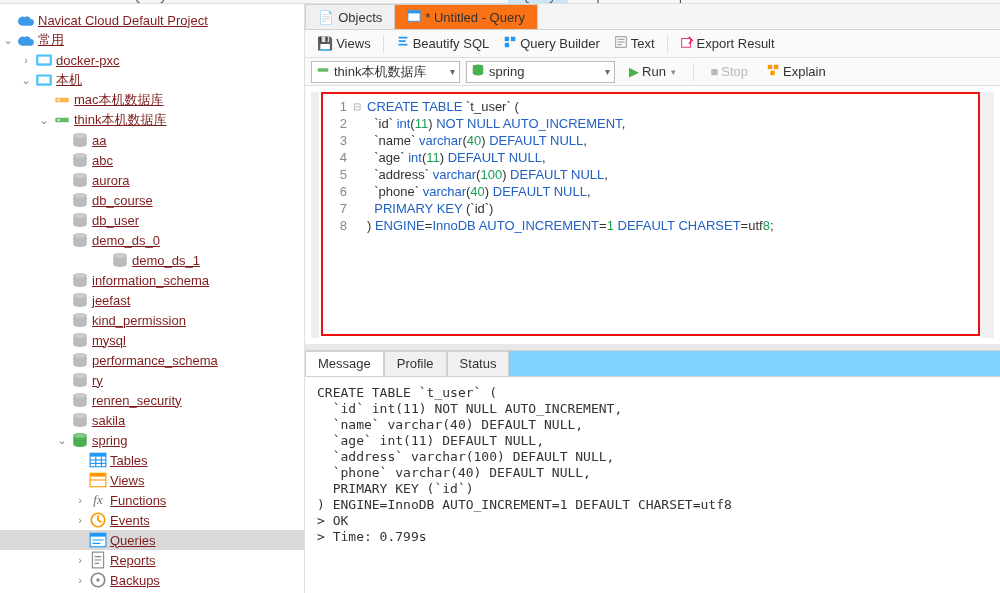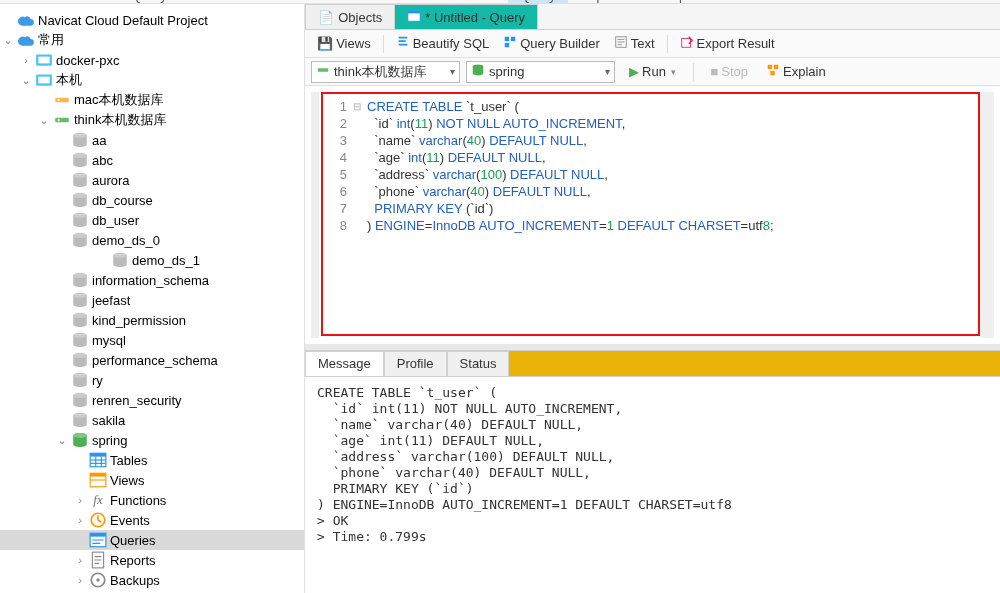--- a/index.html
+++ b/index.html
@@ -9,27 +9,27 @@
 .menubar-item { padding: 4px 12px; color: #555; cursor: pointer; white-space: nowrap; }
 .menubar-item.active { background: #cde6f7; }
 
 .main { display: flex; height: 589px; margin-top: -16px; }
 
 .sidebar { width: 305px; background: #fff; border-right: 1px solid #e0e0e0; overflow-y: auto; padding-top: 6px; }
 .tree-row { display: flex; align-items: center; height: 20px; padding-left: 4px; cursor: pointer; white-space: nowrap; }
 .tree-row.selected { background: #d9d9d9; }
 .tree-toggle { width: 12px; color: #888; font-size: 11px; text-align: center; user-select: none; }
 .tree-icon { width: 18px; height: 18px; margin: 0 3px; display: flex; align-items: center; justify-content: center; }
-.tree-label { color: #000000; }
+.tree-label { color: #7f1d1d; text-decoration: underline; }
 
 .rightpane { flex: 1; display: flex; flex-direction: column; background: #f5f5f5; }
 
 .tabbar { display: flex; background: #f5f5f5; height: 26px; align-items: flex-end; border-bottom: 1px solid #d0d0d0; }
 .tab { display: flex; align-items: center; padding: 4px 12px; background: #f0f0f0; border: 1px solid #d0d0d0; border-bottom: none; margin-right: -1px; height: 25px; cursor: pointer; }
-.tab.active { background: #14b8a6; position: relative; z-index: 2; }
+.tab.active { background: #f97316; position: relative; z-index: 2; }
 .tab-icon { margin-right: 4px; }
 
 .toolbar { display: flex; align-items: center; height: 28px; background: #fafafa; border-bottom: 1px solid #e0e0e0; padding: 0 6px; gap: 2px; }
 .tbtn { display: flex; align-items: center; padding: 3px 6px; cursor: pointer; border-radius: 2px; gap: 3px; }
 .tsep { width: 1px; height: 18px; background: #ddd; margin: 0 4px; }
 
 .connbar { display: flex; align-items: center; height: 28px; background: #fafafa; border-bottom: 1px solid #e0e0e0; padding: 0 6px; gap: 6px; }
 .combo { display: flex; align-items: center; border: 1px solid #bbb; background: #fff; height: 22px; padding: 0 4px; }
 .combo-icon { margin-right: 4px; }
 .combo-text { min-width: 110px; }
@@ -43,21 +43,21 @@
 .code-row { display: flex; }
 .lineno { width: 20px; text-align: right; color: #888; margin-right: 6px; user-select: none; }
 .foldm { width: 10px; color: #aaa; font-size: 10px; margin-right: 4px; }
 .codeline span.kw { color: #2160c4; }
 .codeline span.num { color: #1a9e55; }
 .codeline { white-space: pre; }
 
 .splitter { height: 6px; background: #e8e8e8; cursor: row-resize; }
 
 .output { background: #fff; border-top: 1px solid #d0d0d0; height: 243px; display: flex; flex-direction: column; }
-.out-tabs { display: flex; background: #eab308; height: 26px; align-items: flex-end; border-bottom: 1px solid #d0d0d0; }
+.out-tabs { display: flex; background: #7dd3fc; height: 26px; align-items: flex-end; border-bottom: 1px solid #d0d0d0; }
 .out-tab { padding: 4px 12px; border: 1px solid #d0d0d0; border-bottom: none; background: #f0f0f0; height: 25px; cursor: pointer; }
 .out-tab.active { background: #fff; }
 .out-body { padding: 8px 12px; font-family: Consolas, monospace; font-size: 13px; line-height: 16px; white-space: pre; overflow: auto; flex: 1; }
 
 .vscroll { width: 14px; background: #f0f0f0; }
 </style>
 </head>
 <body>
 
 <div class="menubar">

